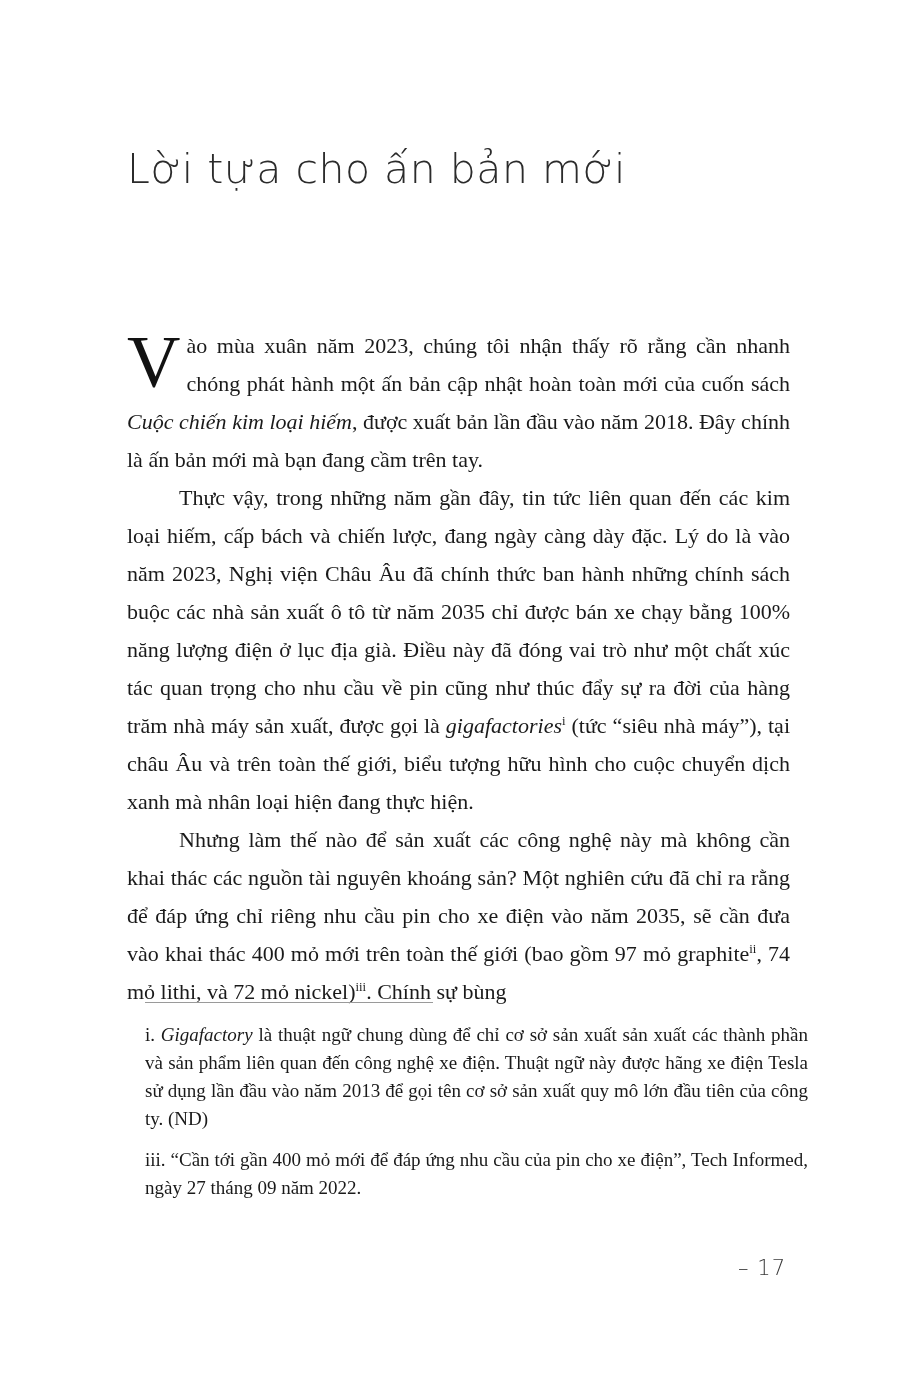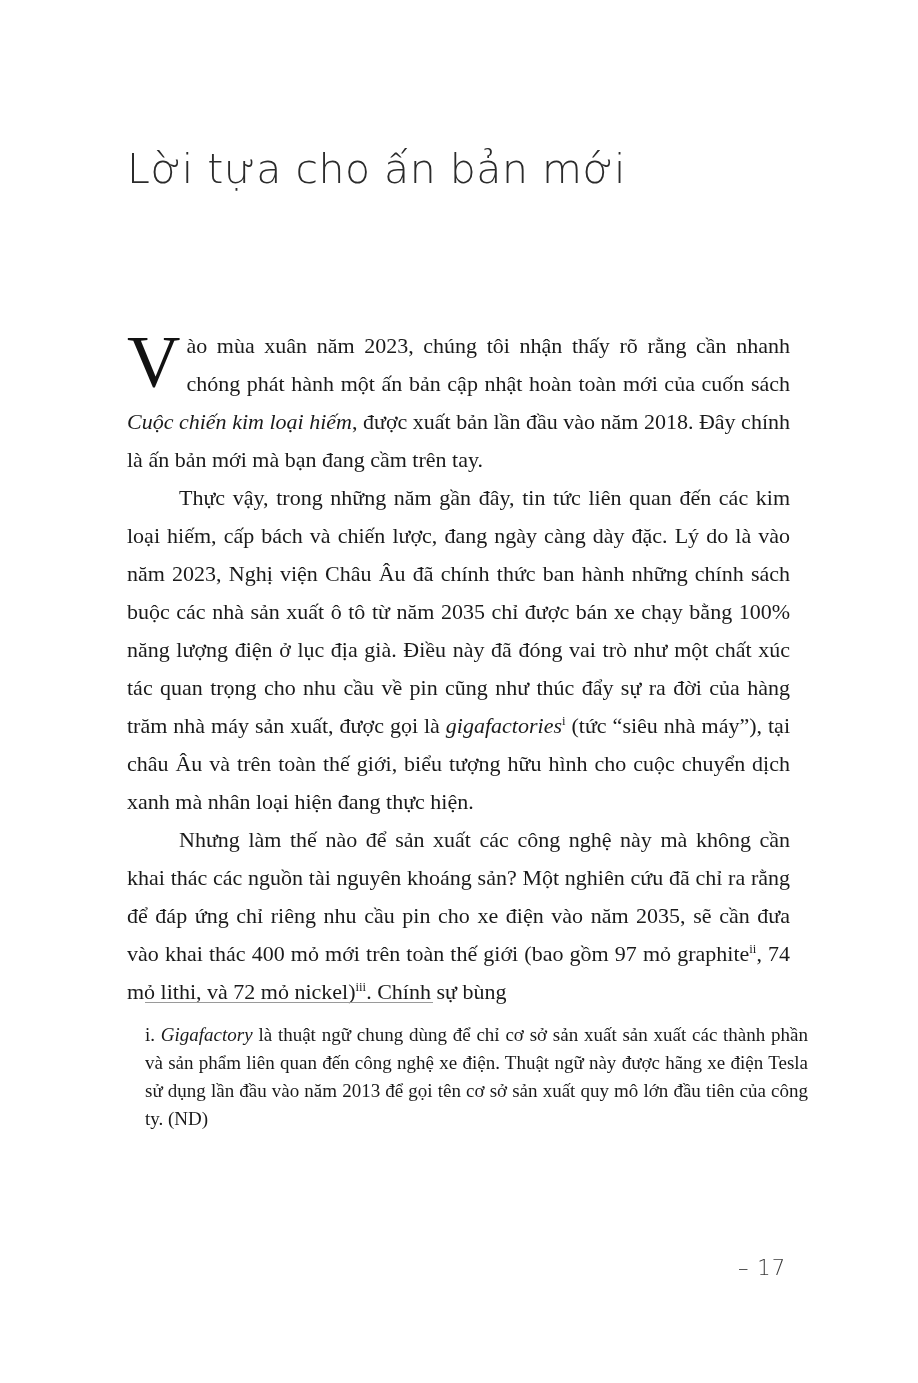--- a/index.html
+++ b/index.html
@@ -132,17 +132,18 @@
 
   <div class="body-block">
     <p class="body-par par-drop">Vào mùa xuân năm 2023, chúng tôi nhận thấy rõ rằng cần nhanh chóng phát hành một ấn bản cập nhật hoàn toàn mới của cuốn sách <em class="ital">Cuộc chiến kim loại hiếm</em>, được xuất bản lần đầu vào năm 2018. Đây chính là ấn bản mới mà bạn đang cầm trên tay.</p>
     <p class="body-par">Thực vậy, trong những năm gần đây, tin tức liên quan đến các kim loại hiếm, cấp bách và chiến lược, đang ngày càng dày đặc. Lý do là vào năm 2023, Nghị viện Châu Âu đã chính thức ban hành những chính sách buộc các nhà sản xuất ô tô từ năm 2035 chỉ được bán xe chạy bằng 100% năng lượng điện ở lục địa già. Điều này đã đóng vai trò như một chất xúc tác quan trọng cho nhu cầu về pin cũng như thúc đẩy sự ra đời của hàng trăm nhà máy sản xuất, được gọi là <em class="ital">gigafactories</em><sup class="fn-ref">i</sup> (tức “siêu nhà máy”), tại châu Âu và trên toàn thế giới, biểu tượng hữu hình cho cuộc chuyển dịch xanh mà nhân loại hiện đang thực hiện.</p>
     <p class="body-par">Nhưng làm thế nào để sản xuất các công nghệ này mà không cần khai thác các nguồn tài nguyên khoáng sản? Một nghiên cứu đã chỉ ra rằng để đáp ứng chỉ riêng nhu cầu pin cho xe điện vào năm 2035, sẽ cần đưa vào khai thác 400 mỏ mới trên toàn thế giới (bao gồm 97 mỏ graphite<sup class="fn-ref">ii</sup>, 74 mỏ lithi, và 72 mỏ nickel)<sup class="fn-ref">iii</sup>. Chính sự bùng</p>
   </div>
 
   <div class="footnote-area">
     <hr class="footnote-rule">
     <p class="footnote">i. <em class="ital">Gigafactory</em> là thuật ngữ chung dùng để chỉ cơ sở sản xuất sản xuất các thành phần và sản phẩm liên quan đến công nghệ xe điện. Thuật ngữ này được hãng xe điện Tesla sử dụng lần đầu vào năm 2013 để gọi tên cơ sở sản xuất quy mô lớn đầu tiên của công ty. (ND)</p>
+    <p class="footnote">iii. “Cần tới gần 400 mỏ mới để đáp ứng nhu cầu của pin cho xe điện”, Tech Informed, ngày 27 tháng 09 năm 2022.</p>
   </div>
 
   <p class="folio">– 17</p>
 
 </div>
 
 </body></html>

